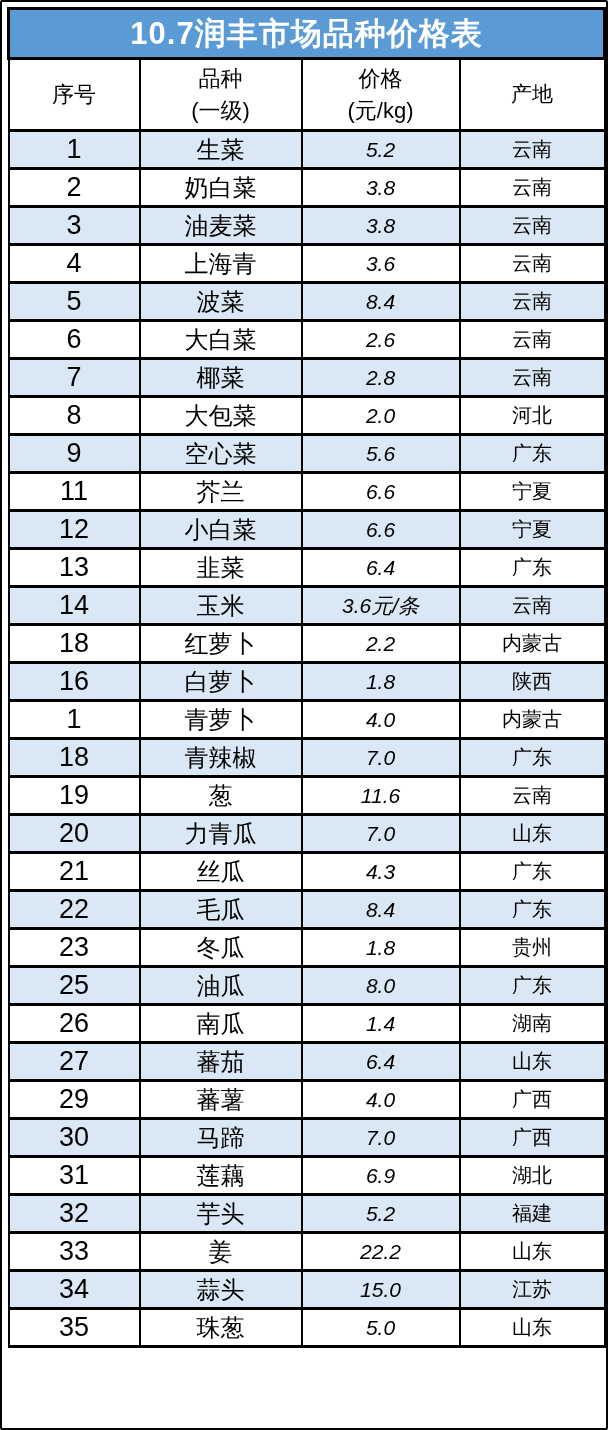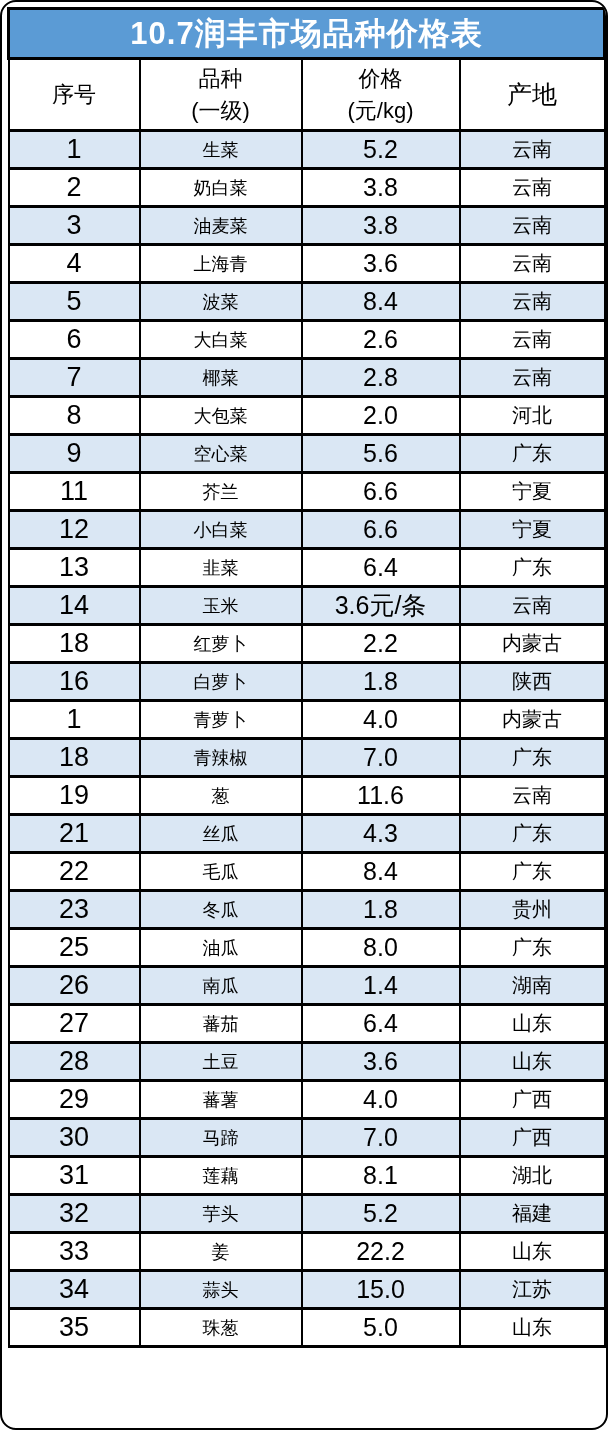--- a/index.html
+++ b/index.html
@@ -6,21 +6,21 @@
     margin: 0;
     padding: 0;
     background: #ffffff;
     font-family: "Liberation Sans", "DejaVu Sans", sans-serif;
   }
   .page {
     width: 608px;
     height: 1430px;
     box-sizing: border-box;
     border: 2px solid #000000;
-    border-radius: 16px;
+    border-radius: 2px;
     background: #ffffff;
     padding: 5px;
     overflow: hidden;
   }
   table.price-table {
     width: 596px;
     border-collapse: collapse;
     table-layout: fixed;
   }
   table.price-table col.c-index   { width: 131px; }
@@ -52,28 +52,28 @@
   }
 
   tr.header-row th {
     height: 69px;
     background: #ffffff;
     font-weight: normal;
     font-size: 22px;
     line-height: 1.45;
   }
   tr.header-row th .hline { display: block; }
-  tr.header-row th.col-origin { font-size: 25px; }
+  tr.header-row th.col-origin { font-size: 21px; }
 
   tbody td { height: 35px; background: #ffffff; }
   tbody tr:nth-child(odd) td { background: #DAE7F4; }
 
   td.col-index  { font-size: 27px; }
-  td.col-variety{ font-size: 18px; }
-  td.col-price  { font-size: 25px; }
+  td.col-variety{ font-size: 24px; }
+  td.col-price  { font-size: 21px; font-style: italic; }
   td.col-origin { font-size: 20px; }
 </style>
 </head>
 <body>
 
 <div class="page">
   <table class="price-table">
     <colgroup>
       <col class="c-index">
       <col class="c-variety">
@@ -204,20 +204,26 @@
           <td class="col-price">7.0</td>
           <td class="col-origin">广东</td>
         </tr>
         <tr>
           <td class="col-index">19</td>
           <td class="col-variety">葱</td>
           <td class="col-price">11.6</td>
           <td class="col-origin">云南</td>
         </tr>
         <tr>
+          <td class="col-index">20</td>
+          <td class="col-variety">力青瓜</td>
+          <td class="col-price">7.0</td>
+          <td class="col-origin">山东</td>
+        </tr>
+        <tr>
           <td class="col-index">21</td>
           <td class="col-variety">丝瓜</td>
           <td class="col-price">4.3</td>
           <td class="col-origin">广东</td>
         </tr>
         <tr>
           <td class="col-index">22</td>
           <td class="col-variety">毛瓜</td>
           <td class="col-price">8.4</td>
           <td class="col-origin">广东</td>
@@ -240,41 +246,35 @@
           <td class="col-price">1.4</td>
           <td class="col-origin">湖南</td>
         </tr>
         <tr>
           <td class="col-index">27</td>
           <td class="col-variety">蕃茄</td>
           <td class="col-price">6.4</td>
           <td class="col-origin">山东</td>
         </tr>
         <tr>
-          <td class="col-index">28</td>
-          <td class="col-variety">土豆</td>
-          <td class="col-price">3.6</td>
-          <td class="col-origin">山东</td>
-        </tr>
-        <tr>
           <td class="col-index">29</td>
           <td class="col-variety">蕃薯</td>
           <td class="col-price">4.0</td>
           <td class="col-origin">广西</td>
         </tr>
         <tr>
           <td class="col-index">30</td>
           <td class="col-variety">马蹄</td>
           <td class="col-price">7.0</td>
           <td class="col-origin">广西</td>
         </tr>
         <tr>
           <td class="col-index">31</td>
           <td class="col-variety">莲藕</td>
-          <td class="col-price">8.1</td>
+          <td class="col-price">6.9</td>
           <td class="col-origin">湖北</td>
         </tr>
         <tr>
           <td class="col-index">32</td>
           <td class="col-variety">芋头</td>
           <td class="col-price">5.2</td>
           <td class="col-origin">福建</td>
         </tr>
         <tr>
           <td class="col-index">33</td>

